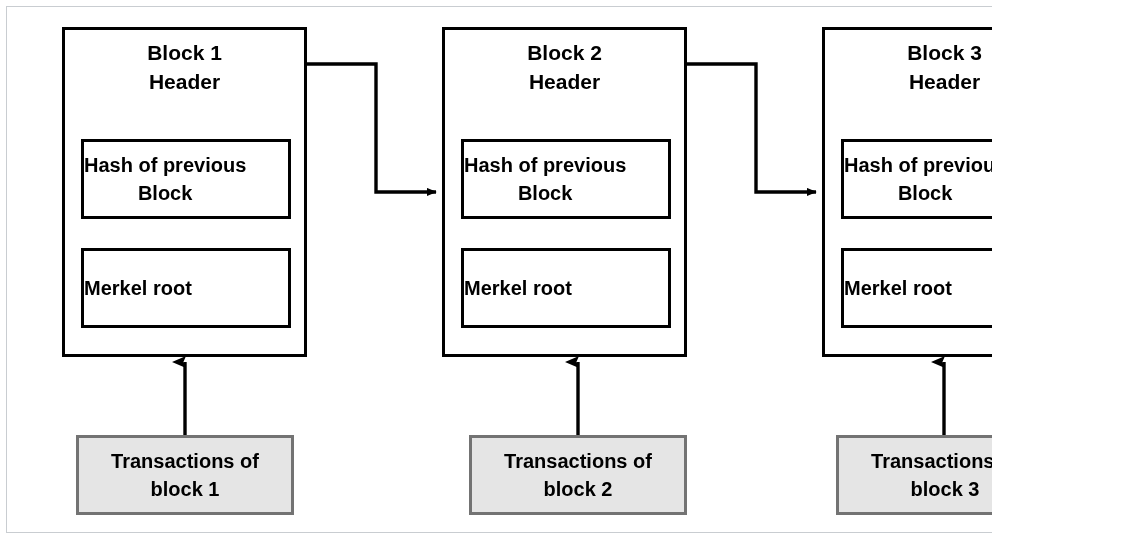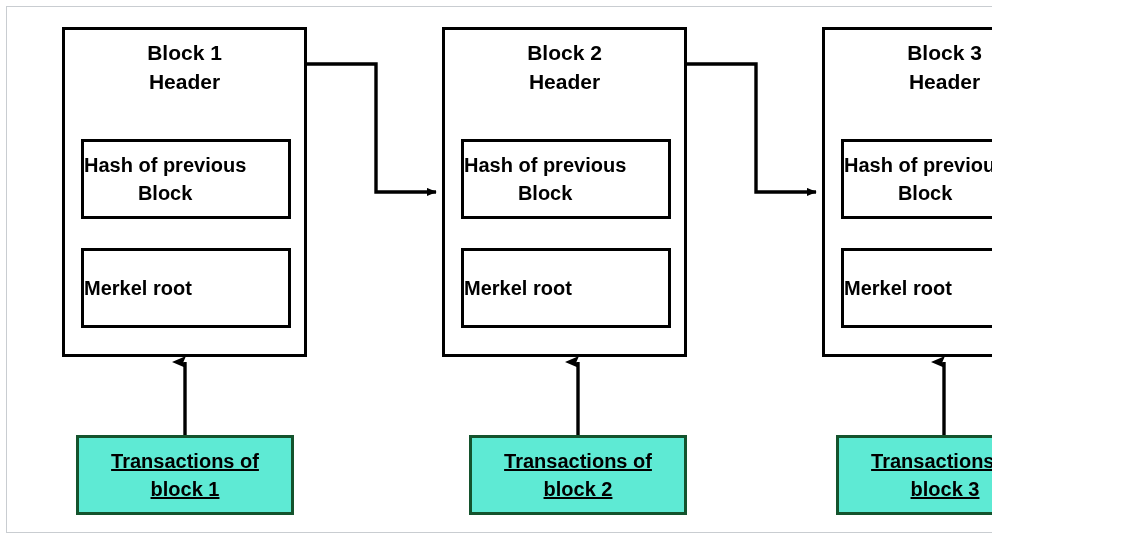--- a/index.html
+++ b/index.html
@@ -58,26 +58,25 @@
     text-align: center;
     font-size: 20px;
     font-weight: bold;
     line-height: 28px;
     color: #000000;
     white-space: pre-line;
   }
   .tx-box {
     position: absolute;
     box-sizing: border-box;
-    border: 3px solid #14532d;
-    background: #5eead4;
+    border: 3px solid #737373;
+    background: #e5e5e5;
     display: flex;
     align-items: center;
     justify-content: center;
-    text-decoration: underline;
   }
   .tx-label {
     text-align: center;
     font-size: 20px;
     font-weight: bold;
     line-height: 28px;
     color: #000000;
     white-space: pre-line;
   }
   .connector {

